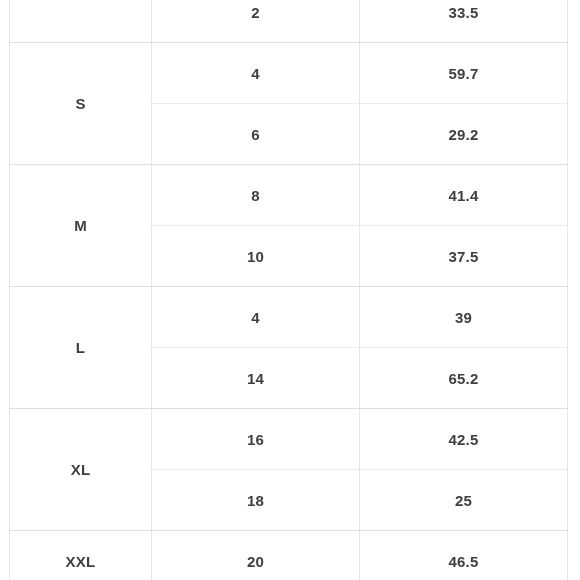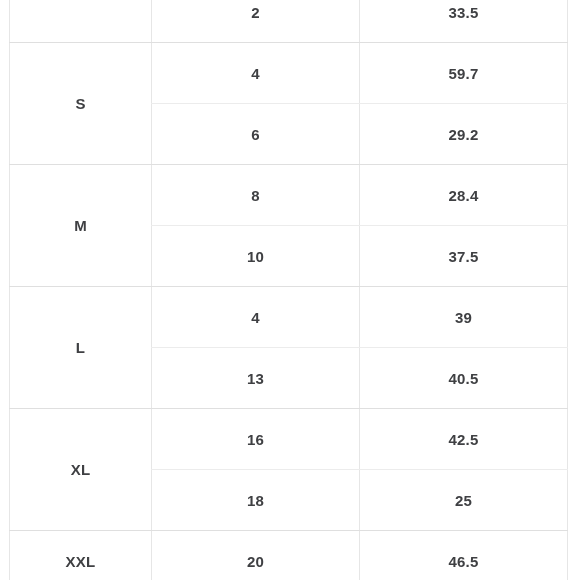--- a/index.html
+++ b/index.html
@@ -101,34 +101,34 @@
             <td class="cell-num">4</td>
             <td class="cell-num">59.7</td>
           </tr>
           <tr class="group-end">
             <td class="cell-num">6</td>
             <td class="cell-num">29.2</td>
           </tr>
           <tr>
             <td class="cell-size" rowspan="2">M</td>
             <td class="cell-num">8</td>
-            <td class="cell-num">28.4</td>
+            <td class="cell-num">41.4</td>
           </tr>
           <tr class="group-end">
             <td class="cell-num">10</td>
             <td class="cell-num">37.5</td>
           </tr>
           <tr>
             <td class="cell-size" rowspan="2">L</td>
             <td class="cell-num">4</td>
             <td class="cell-num">39</td>
           </tr>
           <tr class="group-end">
-            <td class="cell-num">13</td>
-            <td class="cell-num">40.5</td>
+            <td class="cell-num">14</td>
+            <td class="cell-num">65.2</td>
           </tr>
           <tr>
             <td class="cell-size" rowspan="2">XL</td>
             <td class="cell-num">16</td>
             <td class="cell-num">42.5</td>
           </tr>
           <tr class="group-end">
             <td class="cell-num">18</td>
             <td class="cell-num">25</td>
           </tr>

